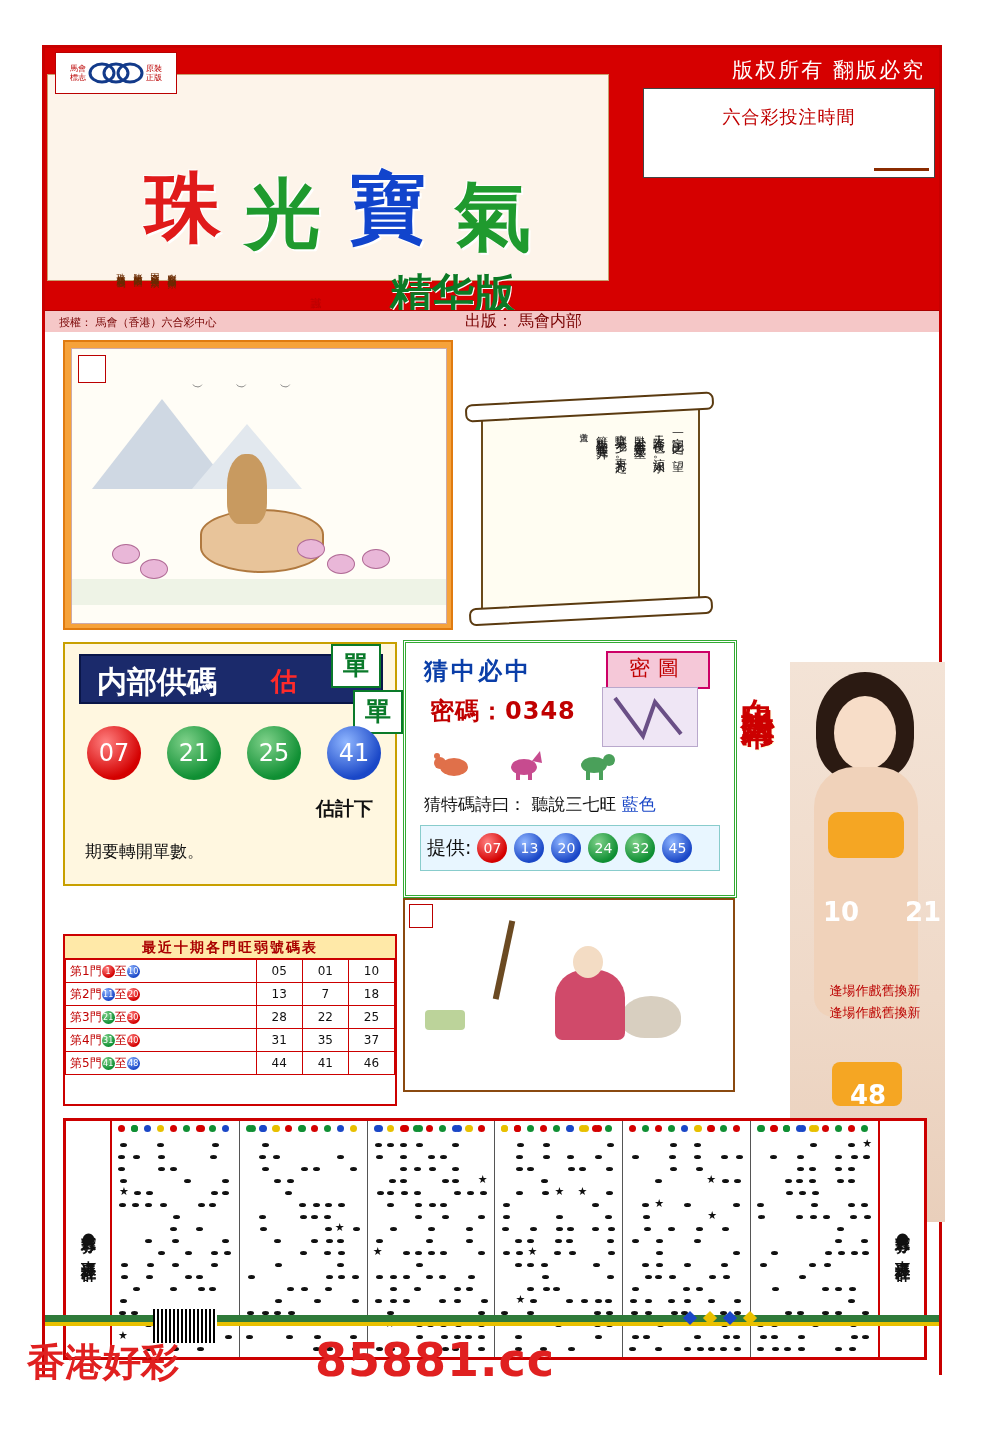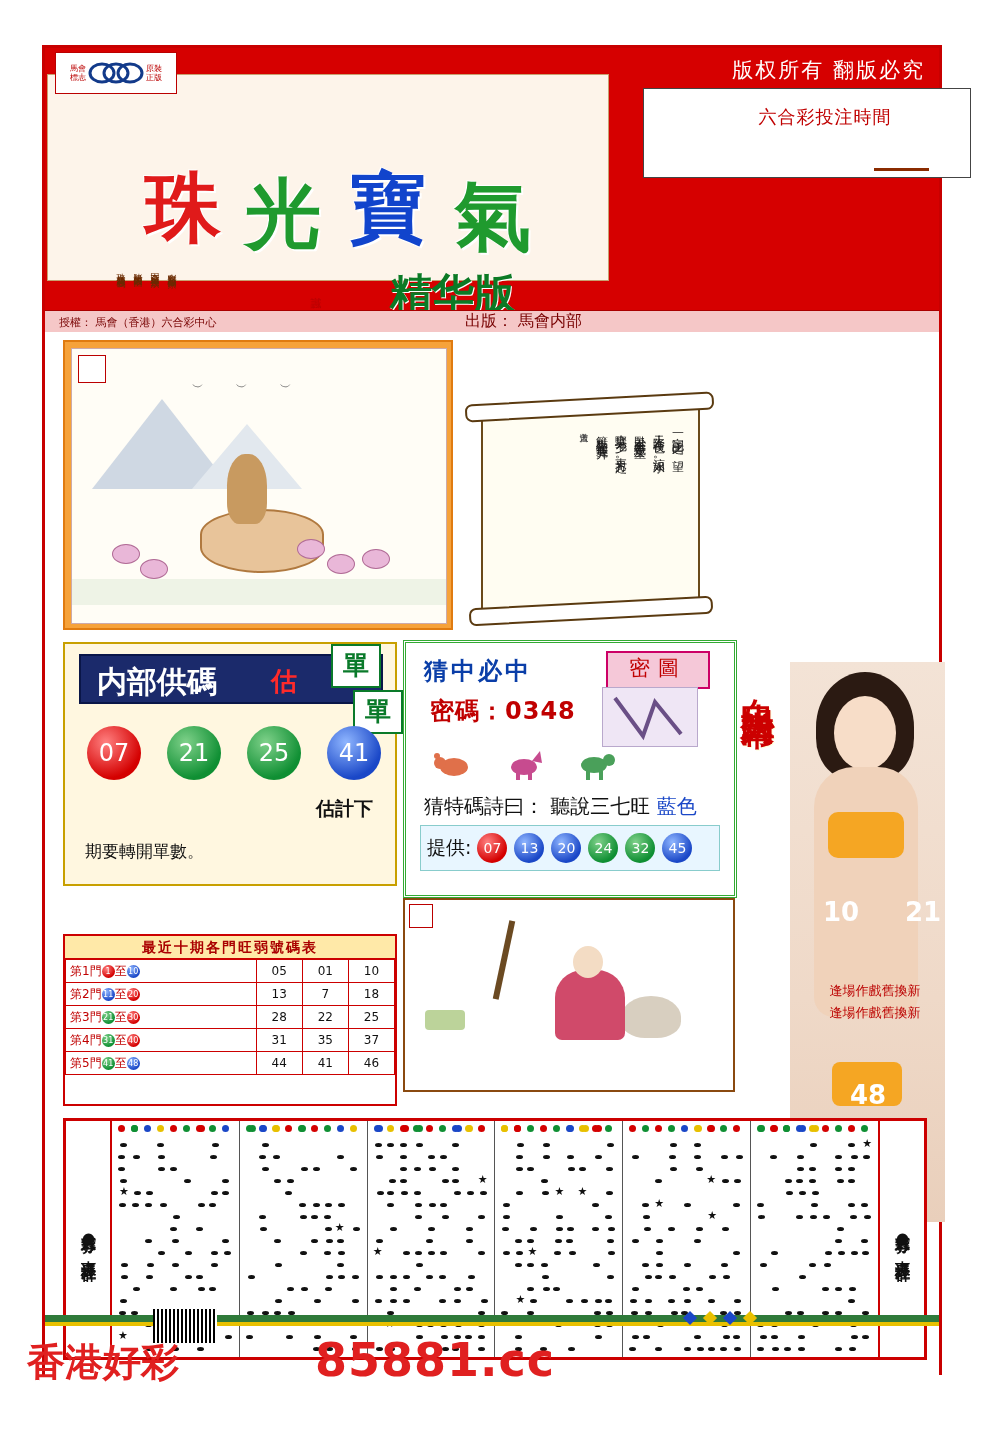--- a/index.html
+++ b/index.html
@@ -11,21 +11,21 @@
 
   
   .header{position:absolute;left:0;top:0;width:894px;height:262px;background:#d60000;}
   .hdr-white{position:absolute;left:2px;top:26px;width:560px;height:205px;background:#fdf4ea;border:1px solid #c8a070;}
   .logo-box{position:absolute;left:10px;top:4px;width:120px;height:40px;background:#fff;border:1px solid #b00;display:flex;align-items:center;justify-content:center;}
   .logo-box .t1{font-size:8px;color:#b00;line-height:9px;text-align:center;width:20px;}
   .logo-ring{width:56px;height:24px;}
   .logo-box .t2{font-size:8px;color:#b00;line-height:9px;text-align:center;width:20px;}
 
   .copyright{position:absolute;right:14px;top:8px;font-size:21px;color:#ffffff;letter-spacing:2px;font-family:"DejaVu Sans",sans-serif;}
-  .time-box{position:absolute;left:598px;top:40px;width:290px;height:88px;background:#fff;border:1px solid #444;padding-left:36px;}
+  .time-box{position:absolute;left:598px;top:40px;width:290px;height:88px;background:#fff;border:1px solid #444;}
   .time-box .tt{font-size:18px;color:#c00000;text-align:center;margin-top:16px;letter-spacing:1px;}
   .time-box .rule{position:absolute;left:230px;bottom:6px;width:55px;height:3px;background:#8a2b00;}
 
   .maintitle{position:absolute;left:90px;top:110px;width:470px;height:100px;}
   .maintitle .ch{position:absolute;font-size:76px;font-weight:bold;font-family:"DejaVu Serif","Liberation Serif",serif;text-shadow:2px 2px 0 #fff,-1px -1px 0 #fff;}
   .c1{left:10px;top:0;color:#e01a1a;}
   .c2{left:110px;top:6px;color:#1f9a2e;}
   .c3{left:215px;top:0px;color:#1144cc;}
   .c4{left:320px;top:8px;color:#1f9a2e;}
   .subtitle{position:absolute;left:345px;top:218px;font-size:42px;font-weight:bold;color:#0b7a25;font-family:"DejaVu Serif",serif;text-shadow:1px 1px 0 #fff;}
@@ -103,21 +103,21 @@
 
   
   .guess{position:absolute;left:358px;top:308px;width:328px;height:252px;background:#fff;border:3px double #33aa33;}
   .g-head{position:absolute;left:18px;top:12px;font-size:24px;color:#0a3ea8;font-weight:bold;letter-spacing:3px;}
   .mitu{position:absolute;left:200px;top:8px;width:100px;height:34px;background:#f5c8d8;border:2px solid #c06;}
   .mitu span{font-size:21px;color:#c00000;display:block;text-align:center;line-height:30px;letter-spacing:8px;}
   .mima{position:absolute;left:24px;top:52px;font-size:24px;color:#c00000;font-weight:bold;letter-spacing:1px;}
   .scribble{position:absolute;left:196px;top:44px;width:94px;height:58px;background:#efe6f5;border:1px solid #b9a8cc;}
   .zodiacs{position:absolute;left:24px;top:104px;display:flex;gap:26px;}
   .zod{width:46px;height:34px;}
-  .shiyue{position:absolute;left:18px;top:150px;font-size:20px;color:#111;}
+  .shiyue{position:absolute;left:18px;top:150px;font-size:17px;color:#111;}
   .shiyue .blue{color:#1a47c7;}
   .gong-row{position:absolute;left:14px;top:182px;width:300px;height:46px;background:#e8f6ff;border:1px solid #8cc;display:flex;align-items:center;padding-left:6px;box-sizing:border-box;}
   .gong-row .lbl{font-size:19px;color:#111;margin-right:6px;}
   .sball{width:30px;height:30px;border-radius:50%;color:#fff;font-size:14px;display:flex;align-items:center;justify-content:center;margin-right:7px;}
 
   
   .illus2{position:absolute;left:358px;top:566px;width:328px;height:190px;background:#fff;border:2px solid #8a4a10;}
   .illus2 .stamp2{position:absolute;left:4px;top:4px;width:22px;height:22px;background:#fff;border:1px solid #b00;}
   .i2-tree{position:absolute;left:96px;top:20px;width:6px;height:80px;background:#6b4a22;transform:rotate(12deg);}
   .i2-man{position:absolute;left:150px;top:70px;width:70px;height:70px;background:#d04a6a;border-radius:40% 40% 10% 10%;}

